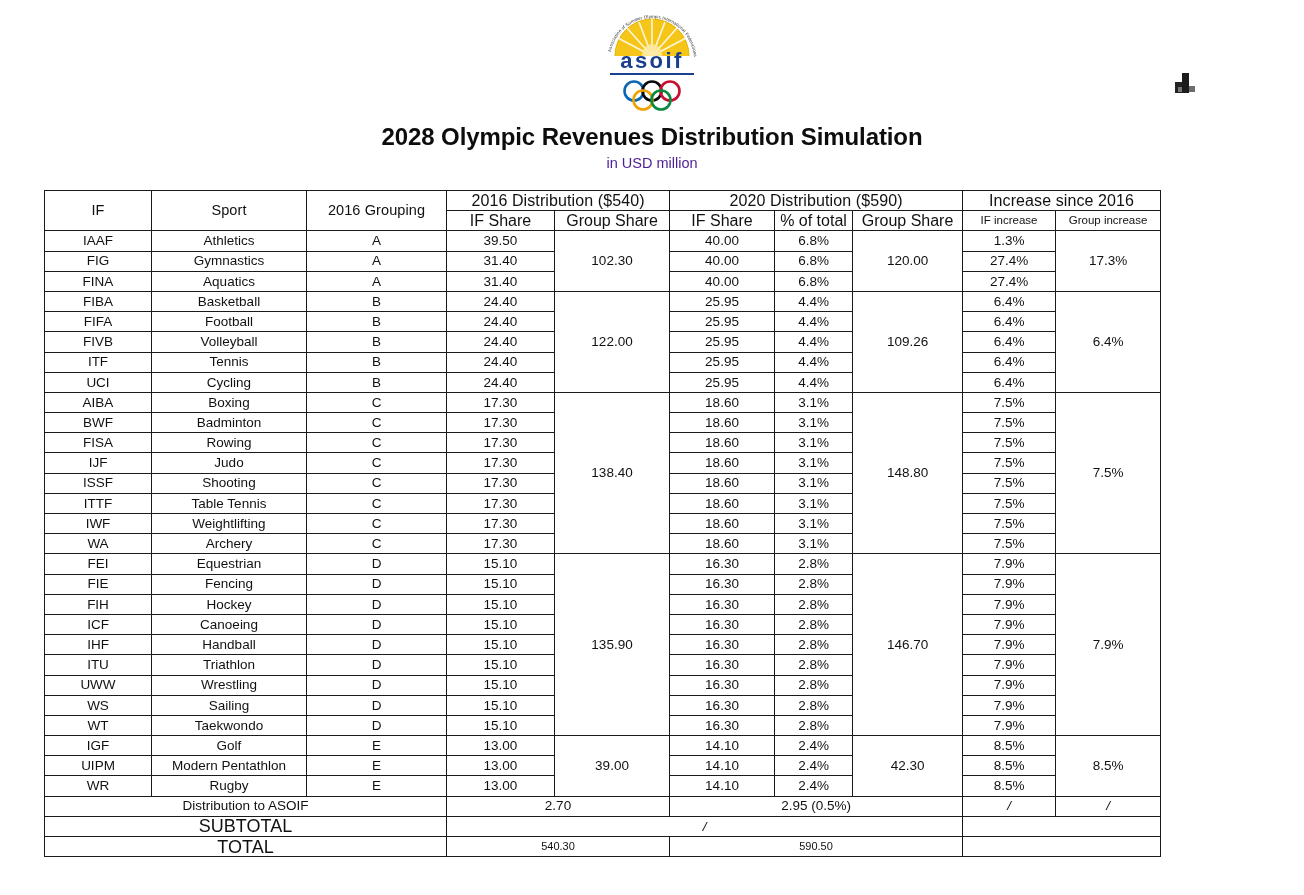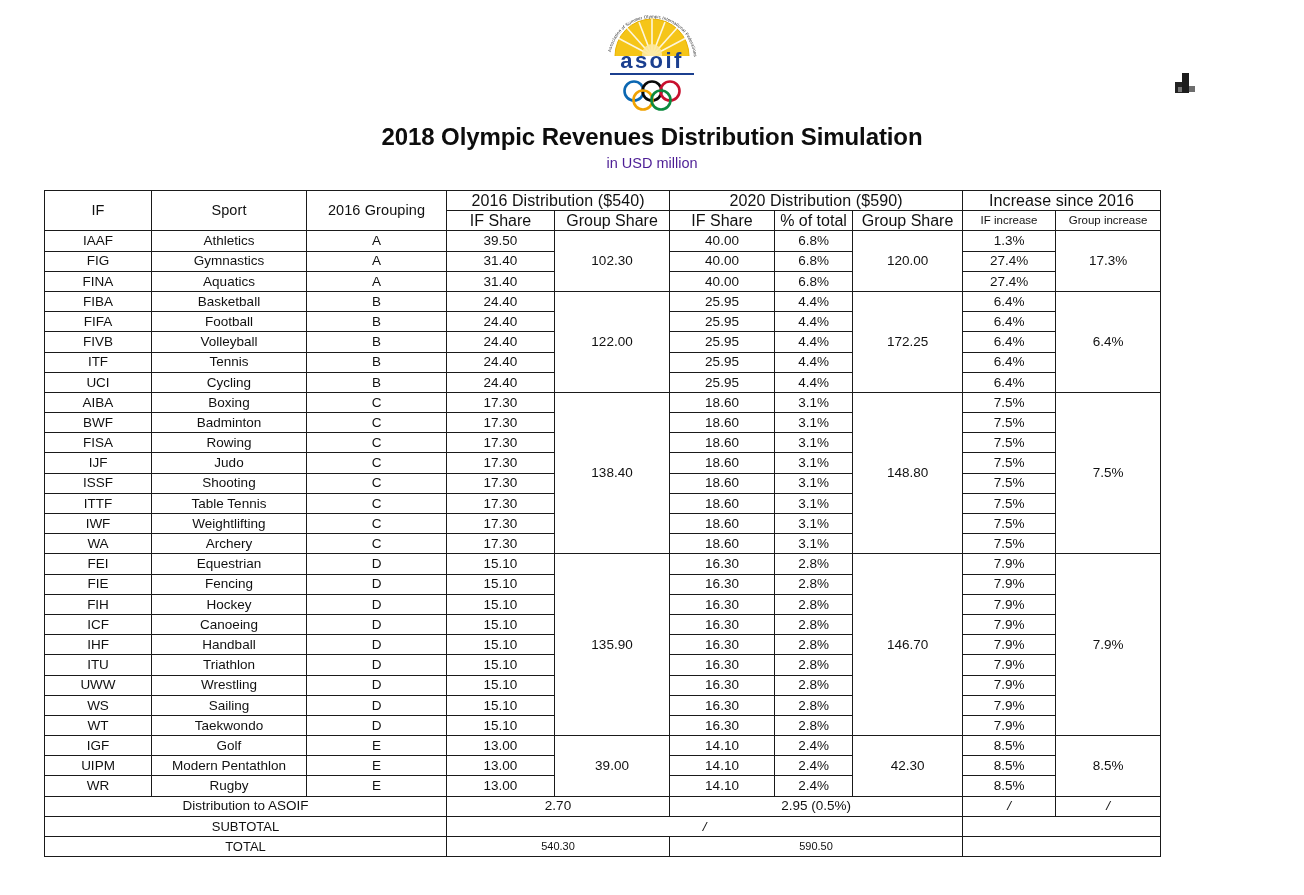--- a/index.html
+++ b/index.html
@@ -134,21 +134,21 @@
   }
   
   tr.group-start > td, tr.group-start > th {
     border-top: 1.9px solid #1a1a1a;
   }
 
   td.footer-label {
     font-weight: bold;
     text-align: right;
     padding-right: 12px;
-    font-size: 13px;
+    font-size: 18px;
     height: 20px;
   }
   td.footer-label-center {
     font-weight: normal;
     text-align: center;
     font-size: 13.5px;
     height: 20px;
   }
   td.footer-val {
     font-size: 13.5px;
@@ -231,21 +231,21 @@
   <div class="scan-artifact">
     <svg width="34" height="26" viewBox="0 0 34 26" xmlns="http://www.w3.org/2000/svg">
       <rect x="14" y="1" width="7" height="20" fill="#1c1c1c"></rect>
       <rect x="7" y="10" width="7" height="11" fill="#232323"></rect>
       <rect x="21" y="14" width="6" height="6" fill="#6d6d6d"></rect>
       <rect x="10" y="15" width="4" height="5" fill="#777777"></rect>
     </svg>
   </div>
 
   <div class="title-block">
-    <div class="doc-title">2018 Olympic Revenues Distribution Simulation</div>
+    <div class="doc-title">2028 Olympic Revenues Distribution Simulation</div>
     <div class="doc-subtitle">in USD million</div>
   </div>
 
   <div class="table-wrap">
     <table class="main">
       <colgroup>
         <col style="width:107px">
           <col style="width:155px">
           <col style="width:140px">
         <col style="width:108px">
@@ -307,21 +307,21 @@
             <td class="cell">27.4%</td>
           </tr>
           <tr class="group-start">
             <td class="cell">FIBA</td>
             <td class="cell">Basketball</td>
             <td class="cell">B</td>
             <td class="cell">24.40</td>
             <td class="cell grp" rowspan="5">122.00</td>
             <td class="cell">25.95</td>
             <td class="cell">4.4%</td>
-            <td class="cell grp" rowspan="5">172.25</td>
+            <td class="cell grp" rowspan="5">109.26</td>
             <td class="cell">6.4%</td>
             <td class="cell grp" rowspan="5">6.4%</td>
           </tr>
           <tr>
             <td class="cell">FIFA</td>
             <td class="cell">Football</td>
             <td class="cell">B</td>
             <td class="cell">24.40</td>
             <td class="cell">25.95</td>
             <td class="cell">4.4%</td>

